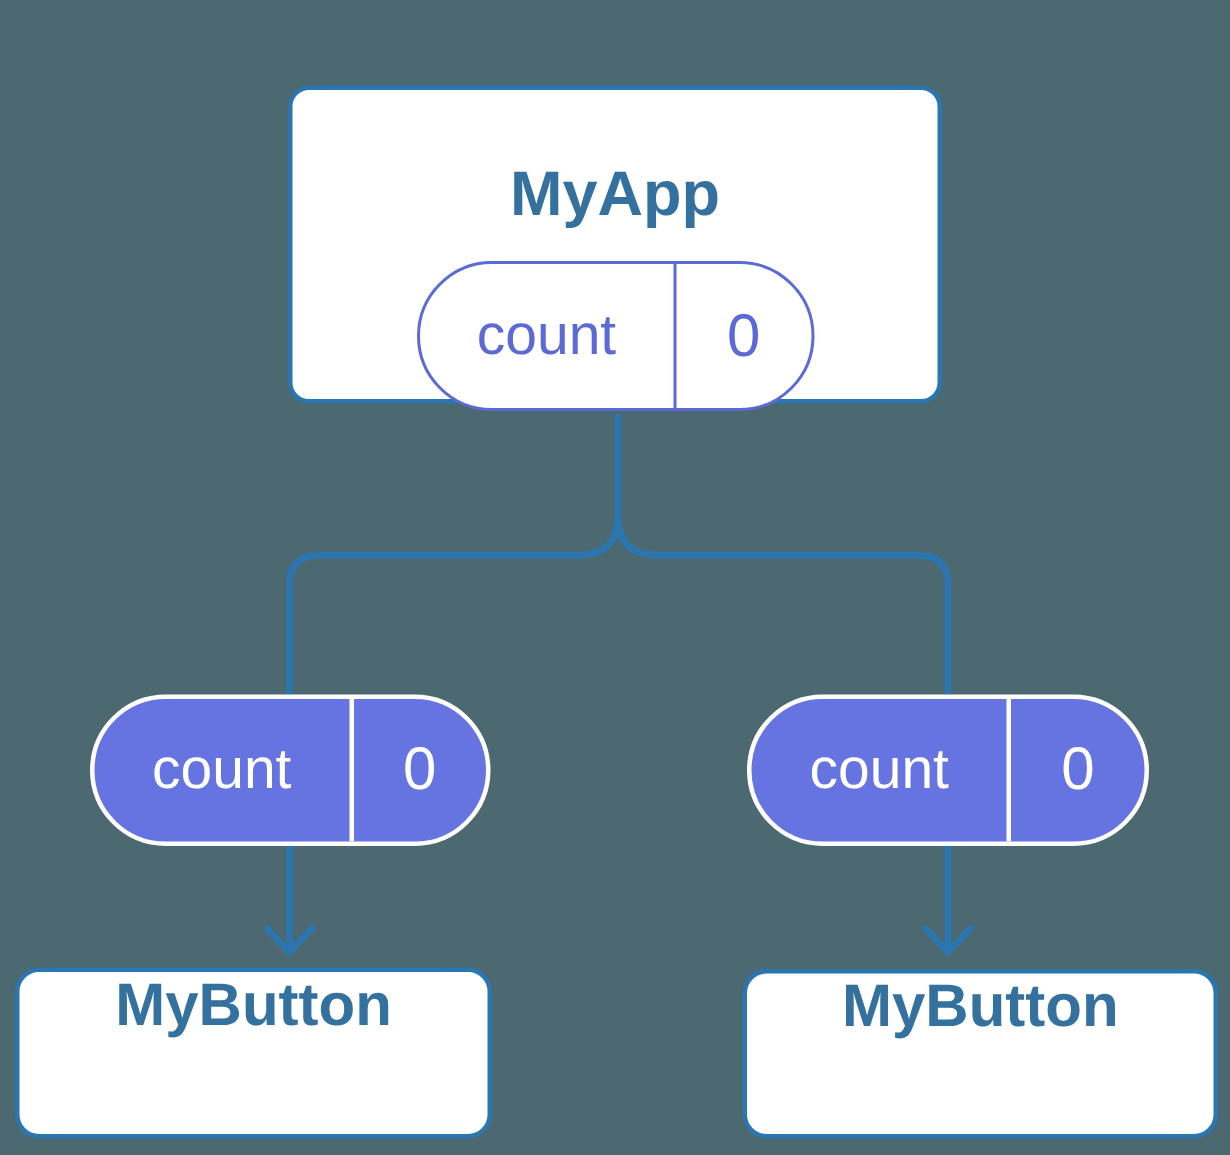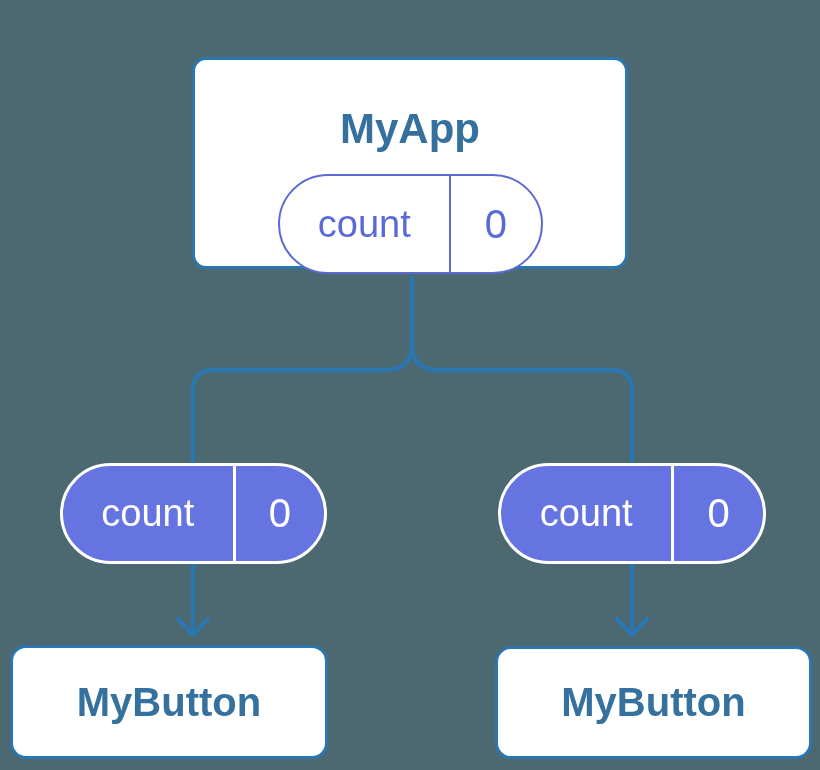--- a/index.html
+++ b/index.html
@@ -87,21 +87,21 @@
     display: flex; align-items: center; justify-content: center;
     font-size: 38px;
   }
   .pill-value {
     flex: 1;
     display: flex; align-items: center; justify-content: center;
     font-size: 40px;
   }
   .child-card {
     border-radius: 16px;
-    display: flex; align-items: center; justify-content: center;
+    display: flex; justify-content: center;
   }
   .child-card-left  { left: 10px;  top: 645px; width: 318px; height: 114px; }
   .child-card-right { left: 495px; top: 646px; width: 317px; height: 113px; }
   .child-title {
     font-size: 40px;
     font-weight: bold;
     color: var(--heading-text);
   }
 </style>
 </head>

